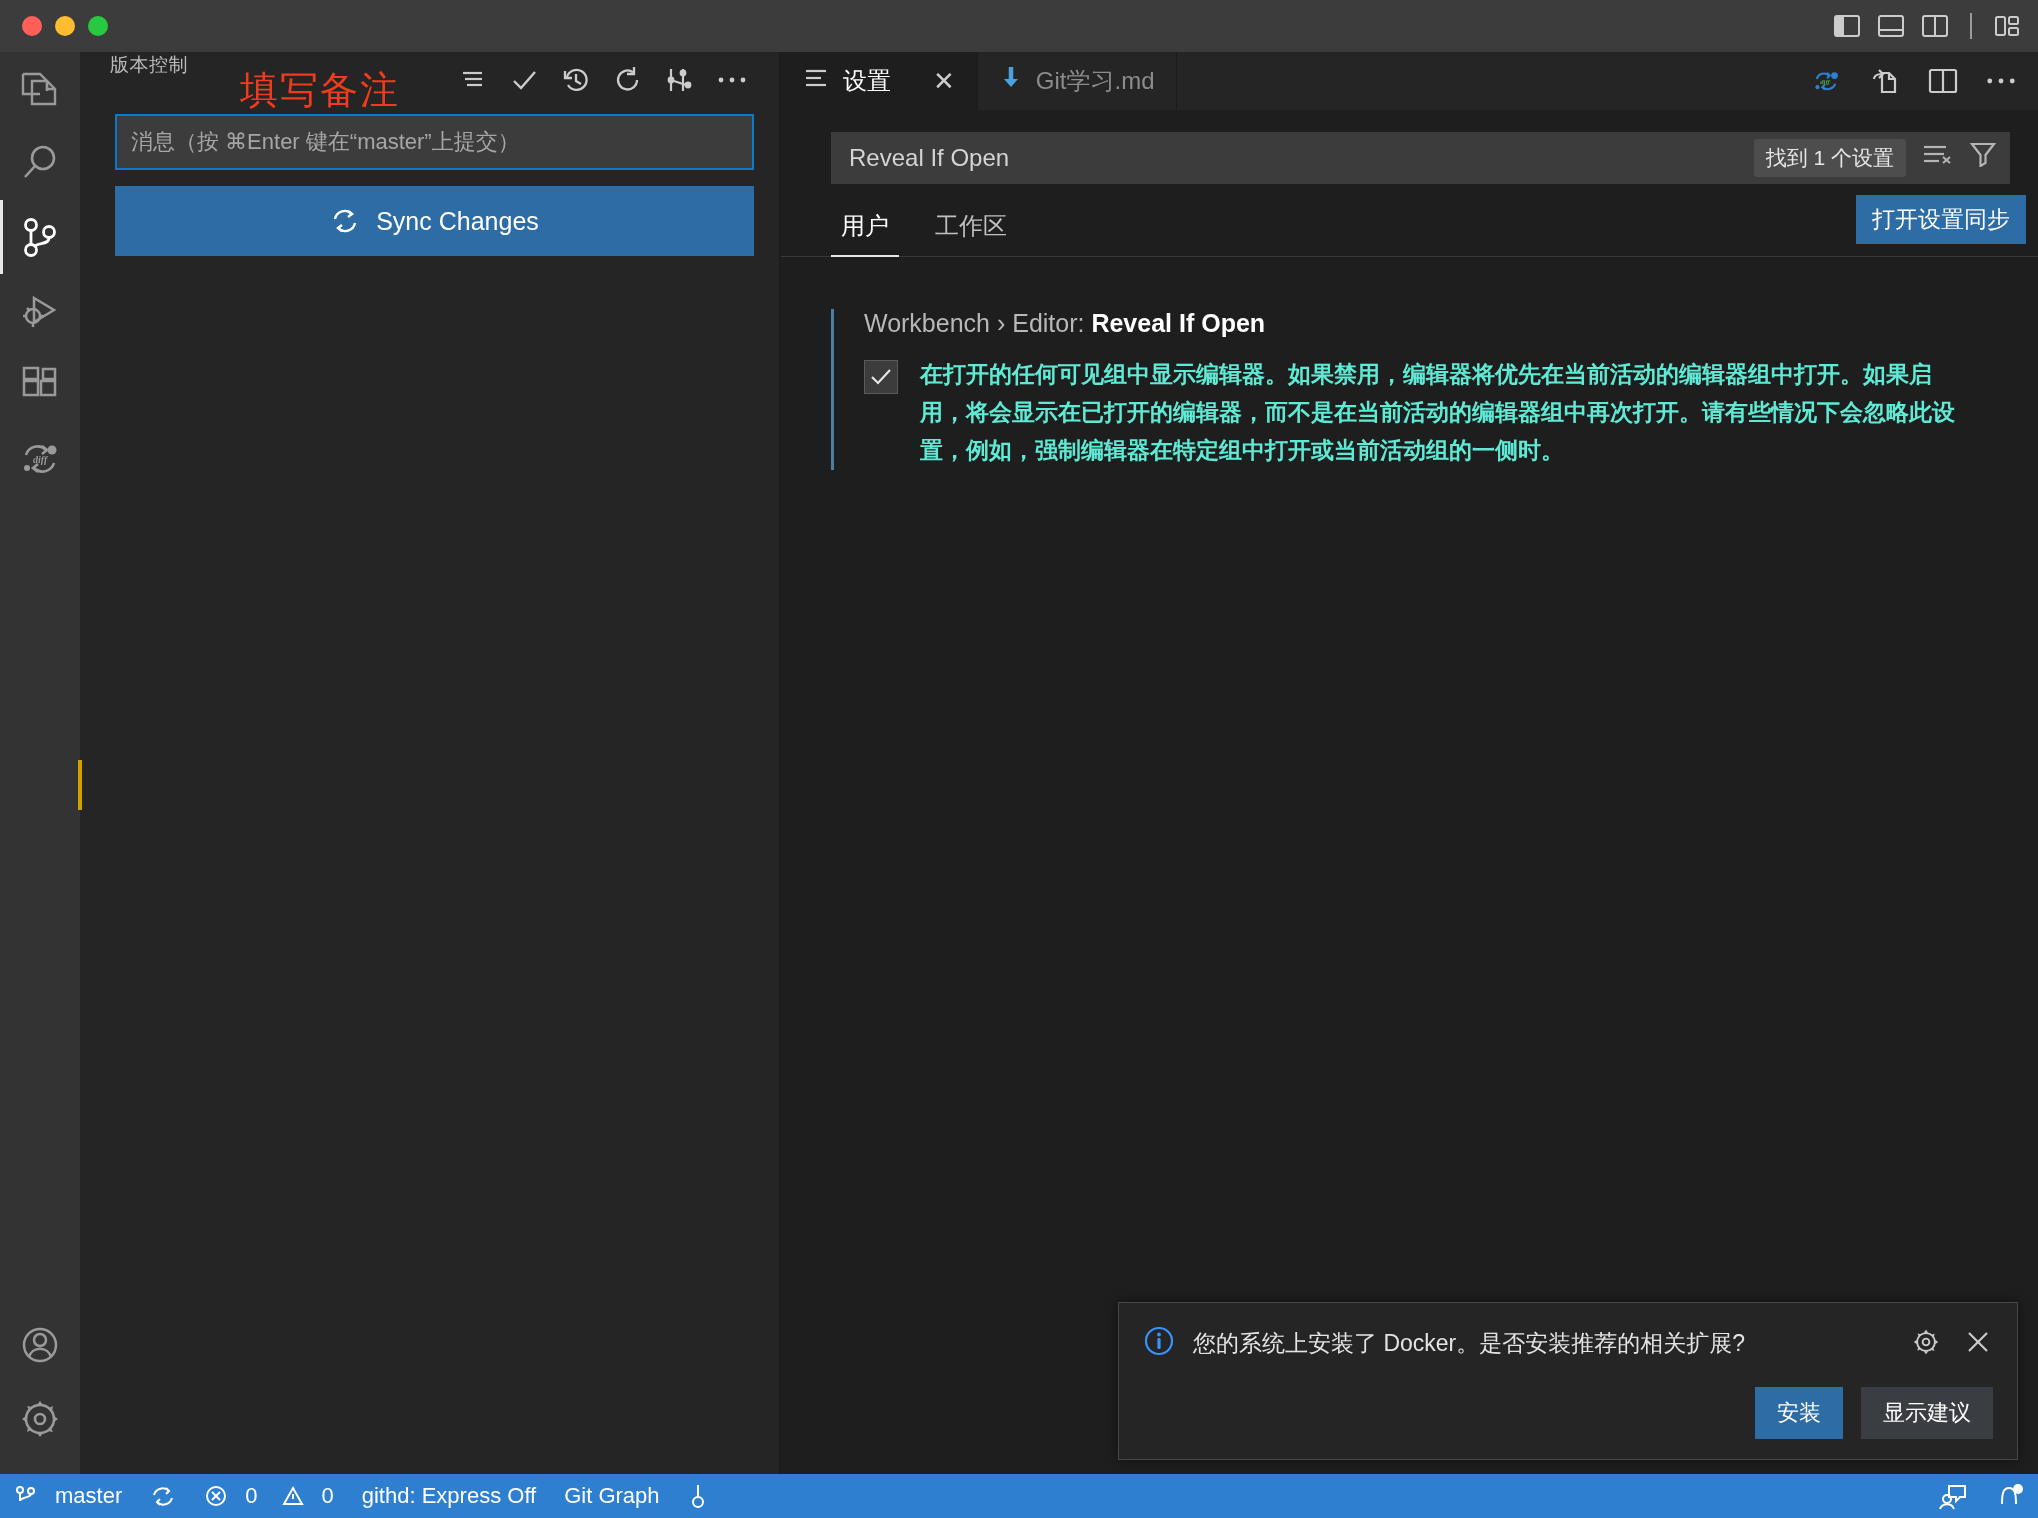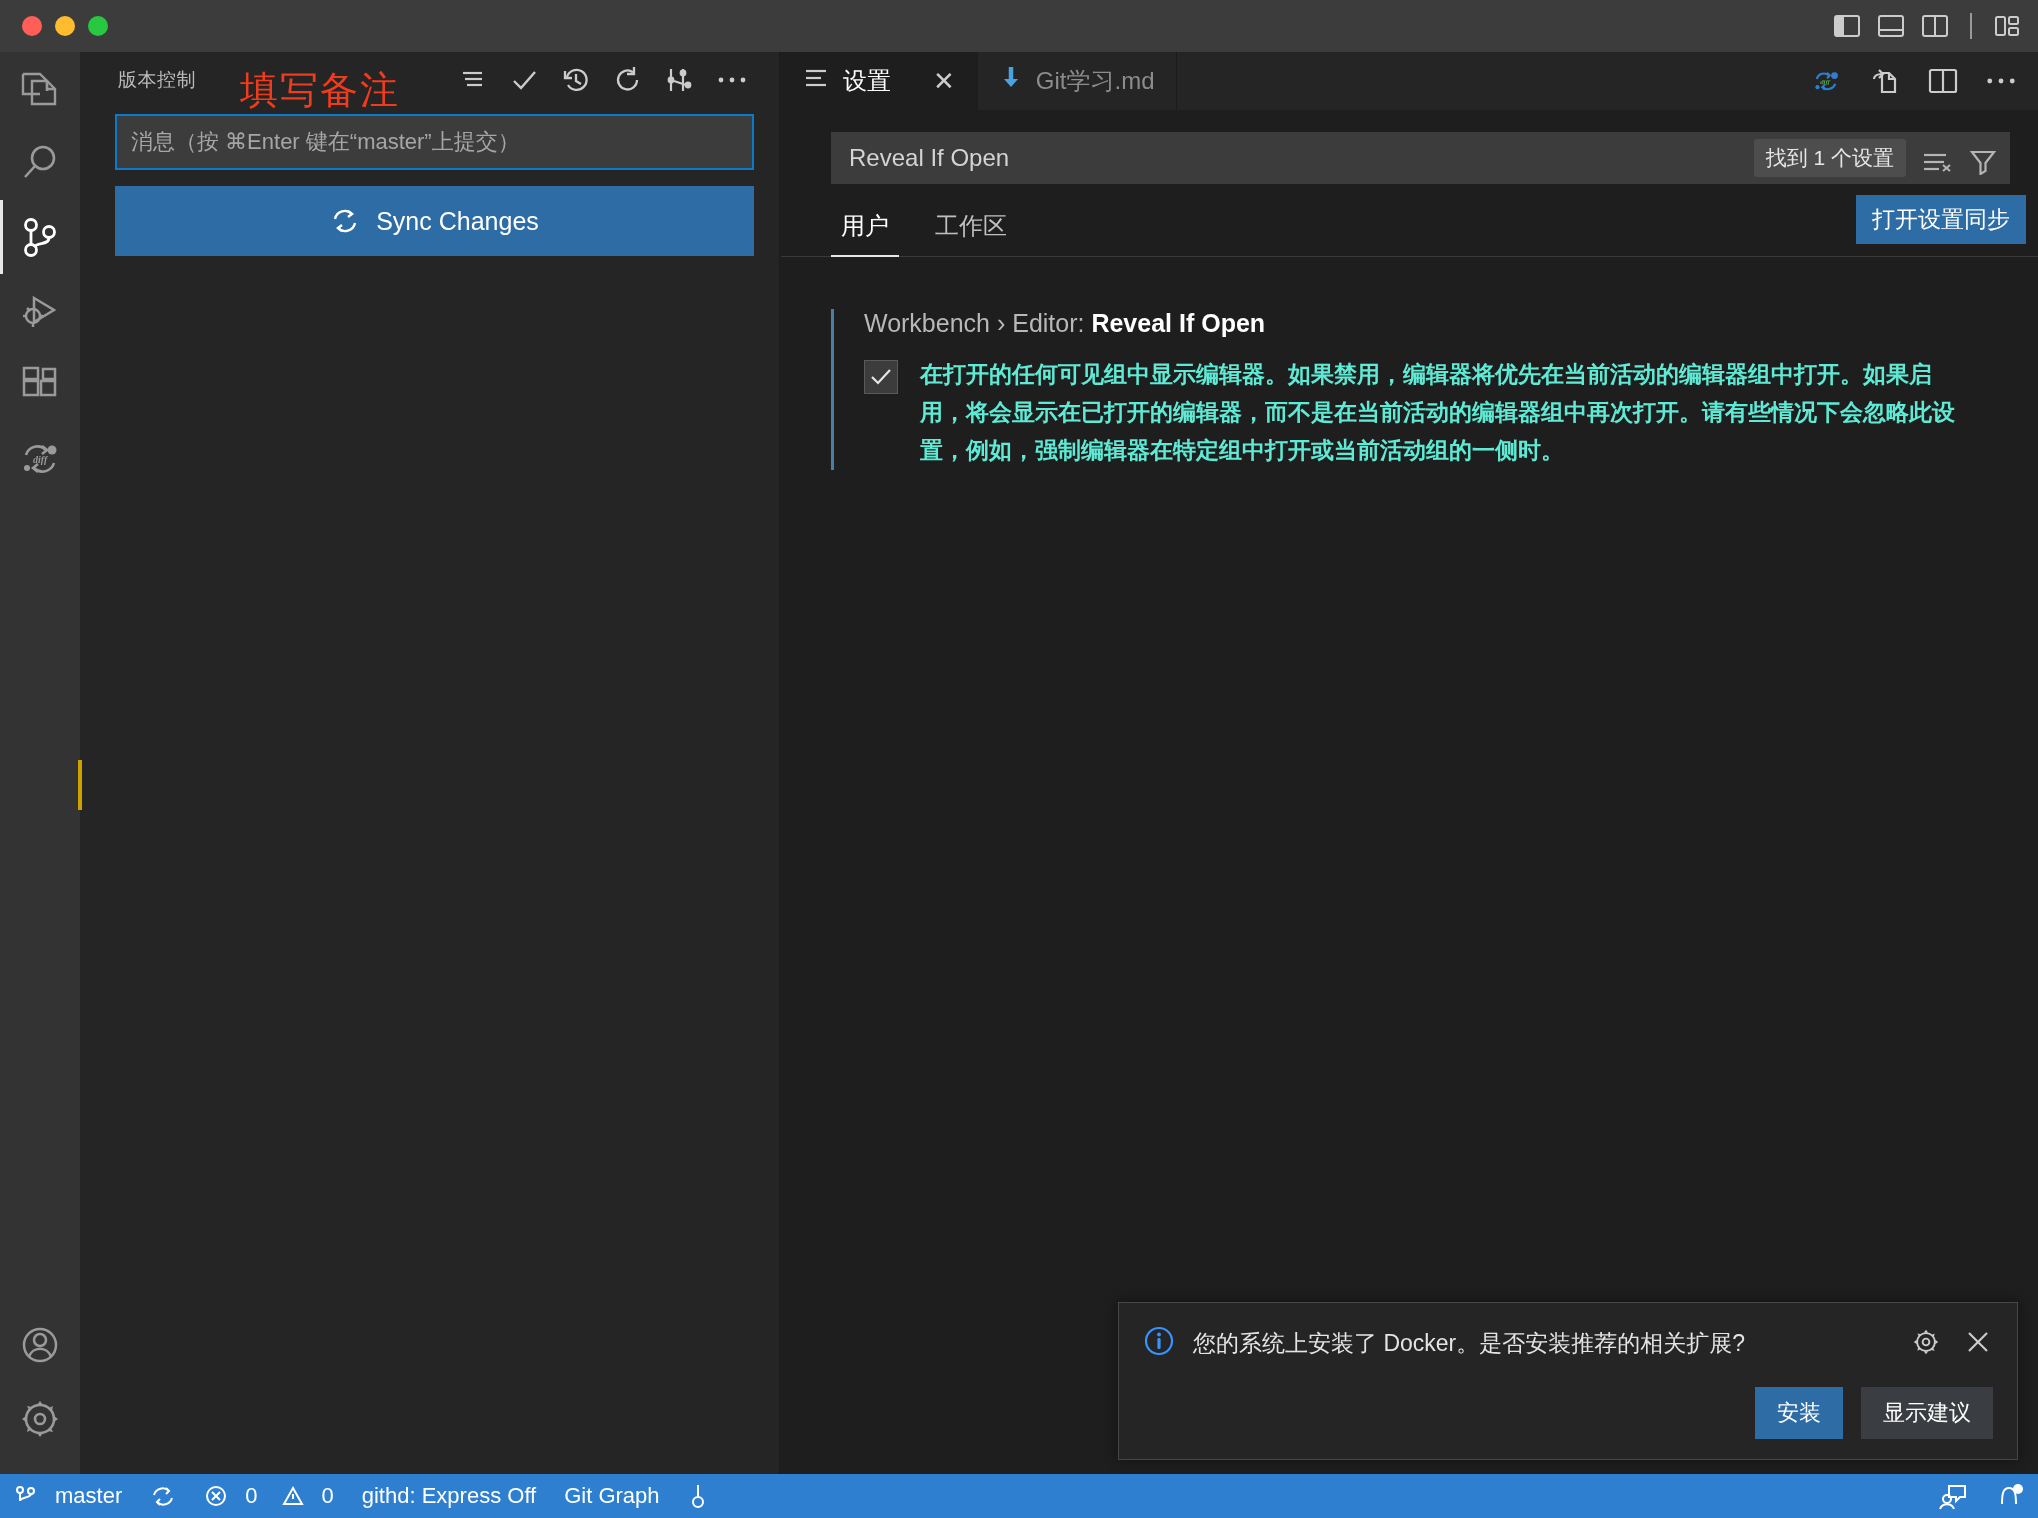--- a/index.html
+++ b/index.html
@@ -45,21 +45,21 @@
     content: ""; position: absolute; left: 0; top: 0; bottom: 0; width: 3px; background: #e7e7e7;
   }
   .act-spacer { flex: 1; }
 
   
   .sidebar {
     position: absolute; left: 80px; top: 52px; width: 700px; bottom: 44px;
     background: #252526; border-right: 1px solid #1b1b1b;
   }
   .sidebar-head {
-    height: 56px; display: flex; align-items: center; padding: 0 18px 0 38px; position: relative;
+    height: 56px; display: flex; padding: 0 18px 0 30px; position: relative;
   }
   .sidebar-title { font-size: 19px; color: #bbbbbb; letter-spacing: .5px; }
   .sidebar-actions { margin-left: auto; display: flex; align-items: center; gap: 22px; padding-right: 14px; }
   .sb-ico { width: 30px; height: 30px; display:flex; align-items:center; justify-content:center; cursor: pointer;}
   .annot-red {
     position: absolute; left: 160px; top: 13px;
     color: #f03b1d; font-size: 38px; font-weight: 500; letter-spacing: 2px;
     pointer-events: none;
   }
   .commit-box {
@@ -89,21 +89,21 @@
   }
   .tab .close { margin-left: 28px; font-size: 26px; color: #cccccc; line-height: 1; }
   .tabs-right { margin-left: auto; display: flex; align-items: center; gap: 28px; padding-right: 22px; }
 
   
   .settings-search-wrap { padding: 22px 28px 0 50px; }
   .settings-search {
     height: 52px; background: #3c3c3c; display: flex; align-items: center; padding: 0 12px 0 18px;
   }
   .settings-search .val { font-size: 24px; color: #d4d4d4; }
-  .settings-search .right { margin-left: auto; display: flex; align-items: flex-end; gap: 16px; padding-left: 48px; }
+  .settings-search .right { margin-left: auto; display: flex; align-items: flex-start; gap: 16px; padding-left: 48px; }
   .count-badge {
     background: #4d4d4d; color: #e6e6e6; font-size: 21px; padding: 5px 12px; border-radius: 3px;
   }
 
   .settings-tabs {
     display: flex; align-items: flex-end; padding: 26px 0 0 50px; position: relative;
     border-bottom: 1px solid #3a3a3a; margin-right: 0;
   }
   .stab { font-size: 24px; color: #bfbfbf; padding: 0 10px 14px 10px; margin-right: 26px; position: relative; }
   .stab.active { color: #ffffff; }

